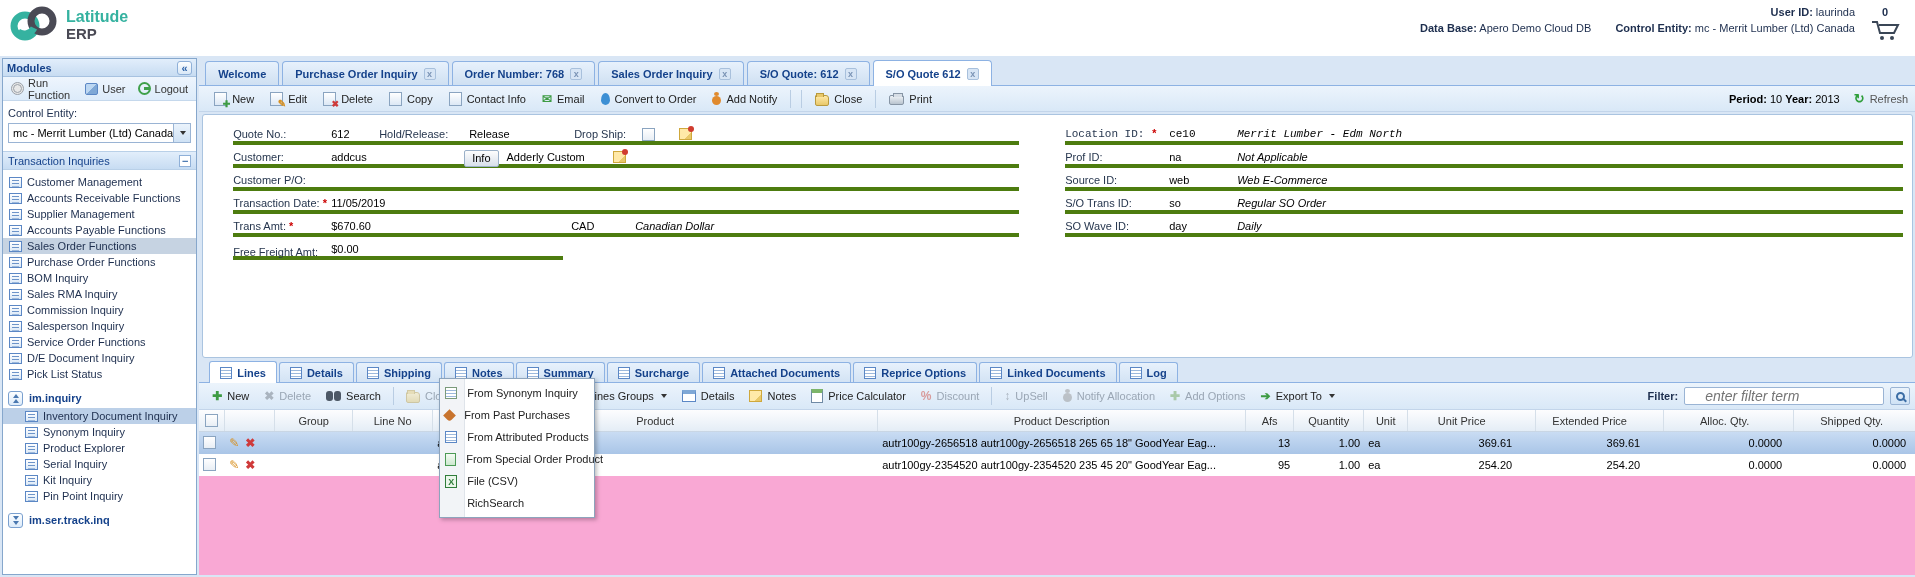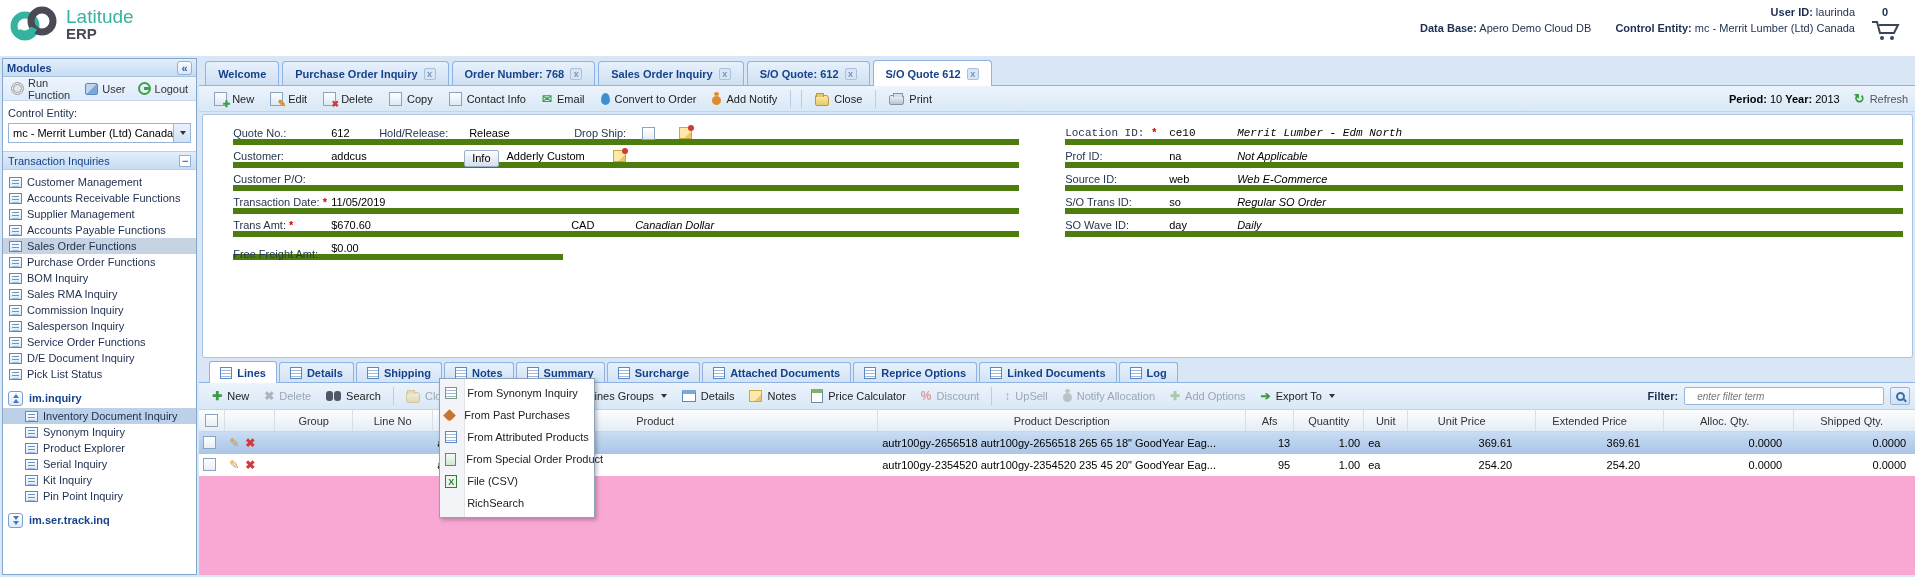--- a/index.html
+++ b/index.html
@@ -2,21 +2,21 @@
 <html><head>
 <meta charset="utf-8">
 <style>
   * { margin:0; padding:0; box-sizing:border-box; }
   html,body { width:1915px; height:577px; overflow:hidden; }
   body { font-family:"Liberation Sans", sans-serif; font-size:11px; background:#d9e6f5; color:#000; }
 
   
   .top-header { height:56px; background:#fff; display:flex; justify-content:space-between; align-items:flex-start; padding:4px 10px 0 8px; }
   .logo-wrap { display:flex; align-items:center; gap:6px; }
-  .logo-text div:first-child { color:#35b2a0; font-size:19px; font-weight:normal; line-height:19px; }
+  .logo-text div:first-child { color:#35b2a0; font-size:16px; font-weight:bold; line-height:19px; }
   .logo-text div:last-child  { color:#4a4a55; font-size:15px; font-weight:bold; line-height:15px; }
   .header-right { display:flex; align-items:flex-start; gap:10px; margin-top:2px; }
   .header-lines { text-align:right; color:#1d2e4e; }
   .header-lines .row1 { margin-bottom:4px; }
   .header-lines b { font-weight:bold; }
   .hdr-gap { display:inline-block; width:18px; }
   .cart-block { display:flex; flex-direction:column; align-items:center; width:40px; }
   .cart-count { font-weight:bold; color:#1d2e4e; }
 
   
@@ -94,36 +94,36 @@
   .tb-btn { display:flex; align-items:center; gap:5px; padding:3px 7px; border-radius:3px; color:#222; cursor:pointer; white-space:nowrap; }
   .tb-btn.disabled { color:#9aa6b4; cursor:default; }
   .tb-btn.pressed { background:linear-gradient(#cfe3f8,#b4d2f0); border:1px solid #7da7d8; }
   .vsep { width:1px; height:18px; background:#b9cde3; margin:0 4px; flex:none; }
   .tb-right { margin-left:auto; display:flex; align-items:center; gap:14px; }
   .period-txt b { font-weight:bold; }
   .refresh-wrap { display:flex; align-items:center; gap:5px; color:#555; cursor:pointer; }
 
   
   .form-panel { height:244px; margin:2px 3px; background:#fff; border:1px solid #aac4e0; border-radius:3px; position:relative; }
-  .frow { position:absolute; display:flex; align-items:flex-start; height:18px; border-bottom:6px solid #4d7c0f; }
+  .frow { position:absolute; display:flex; align-items:center; height:18px; border-bottom:4px solid #4d7c0f; }
   .flabel { color:#26364e; white-space:nowrap; }
   .fvalue { color:#000; white-space:nowrap; }
   .fital { font-style:italic; }
   .req:after { content:" *"; color:#c00; font-weight:bold; }
   .chk { width:13px; height:13px; border:1px solid #8aa4c0; background:linear-gradient(#fff,#e8eef5); display:inline-block; }
   .info-btn { height:17px; padding:1px 7px; border:1px solid #9ab0c8; border-radius:2px; background:linear-gradient(#fdfdfd,#d8e0ea); cursor:pointer; margin-bottom:-2px; }
 
   
   .lines-tabs { height:23px; display:flex; align-items:flex-end; gap:2px; padding:2px 1px 0 10px; border-bottom:1px solid #8db2e3; background:#d9e6f5; }
   .ltab { height:20px; display:flex; align-items:center; gap:5px; padding:0 10px; border:1px solid #8db2e3; border-bottom:none; border-radius:3px 3px 0 0; background:linear-gradient(#e7f1fc,#d3e3f4); color:#15428b; font-weight:bold; cursor:pointer; white-space:nowrap; }
   .ltab.active { background:#fff; height:22px; position:relative; top:1px; }
   .lines-toolbar { height:27px; background:linear-gradient(#ecf4fc,#d9e8f7); border-bottom:1px solid #c3d5ea; display:flex; align-items:center; padding:0 6px; gap:1px; }
   .filter-wrap { margin-left:auto; display:flex; align-items:center; gap:6px; }
   .filter-label { font-weight:bold; color:#1d2e4e; }
-  .filter-input { width:200px; height:18px; border:1px solid #9ab4d4; border-radius:2px; padding:0 12px; font-family:"Liberation Sans",sans-serif; font-size:10px; font-style:italic; color:#888; }
+  .filter-input { width:200px; height:18px; border:1px solid #9ab4d4; border-radius:2px; padding:0 20px; font-family:"Liberation Sans",sans-serif; font-size:14px; font-style:italic; color:#888; }
   .filter-btn { width:20px; height:18px; border:1px solid #9ab4d4; border-radius:2px; background:linear-gradient(#eaf3fc,#cfe2f5); display:flex; align-items:center; justify-content:center; cursor:pointer; }
   .caret { width:0; height:0; border-left:3px solid transparent; border-right:3px solid transparent; border-top:4px solid #333; display:inline-block; margin-left:2px; }
 
   
   .grid { background:#f9a8d4; flex:1; overflow:hidden; }
   .grow { display:flex; height:22px; align-items:center; }
   .ghead { background:linear-gradient(#fdfdfe,#e4edf6); border-bottom:1px solid #c9d6e4; color:#333; }
   .ghead .gcell { border-right:1px solid #d5dfe9; height:100%; display:flex; align-items:center; justify-content:center; }
   .gcell { padding:0 4px; white-space:nowrap; overflow:hidden; flex:none; }
   .grow.r1 { background:linear-gradient(#c9dcf3,#a9c5e7); }

